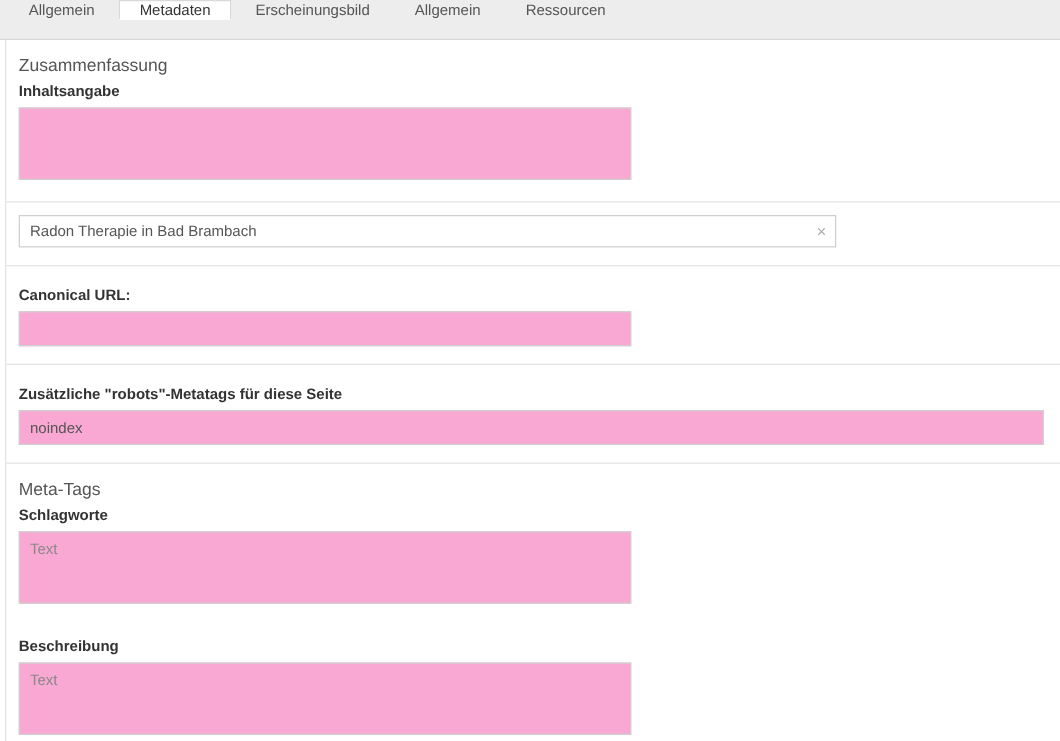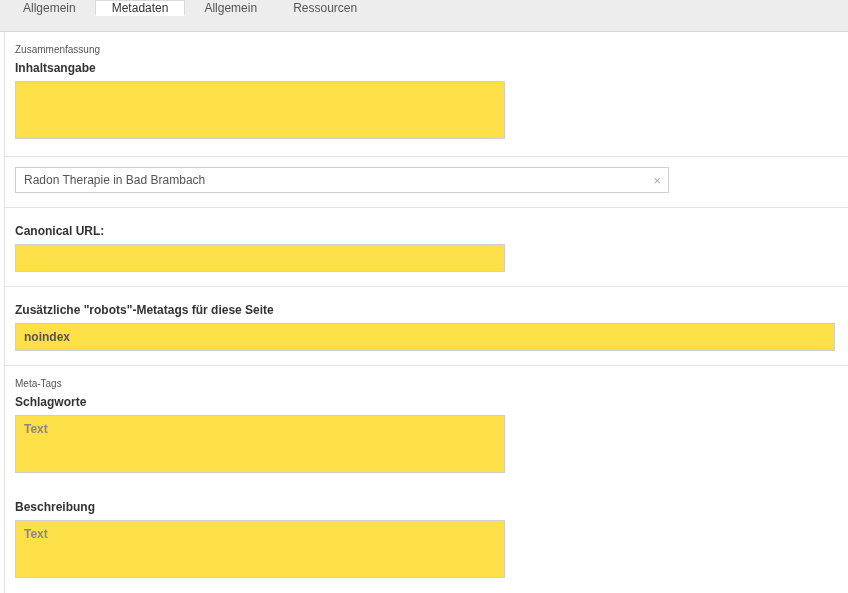--- a/index.html
+++ b/index.html
@@ -44,43 +44,42 @@
     padding: 0 0 20px 0;
     border-left: 1px solid #e3e3e3;
     margin-left: 4px;
   }
   .panel {
     padding: 10px 6px 14px 10px;
     border-bottom: 1px solid #e3e3e3;
   }
   .panel.noborder { border-bottom: none; }
   .section-title {
-    font-size: 10px;
+    font-size: 14px;
     color: #555;
     margin: 2px 0 6px 0;
     font-weight: 400;
   }
   .field-label {
     font-size: 12px;
     font-weight: 700;
     color: #333;
     margin: 6px 0 6px 0;
     display: block;
   }
   textarea.box, input.box, .select-box {
     width: 490px;
     border: 1px solid #cfcfcf;
-    background: #fde047;
+    background: #f9a8d4;
     font-family: inherit;
     font-size: 12px;
     color: #333;
     padding: 6px 8px;
     resize: none;
     outline: none;
-    font-weight: bold;
   }
   textarea.box { height: 58px; }
   textarea.box::placeholder { color: #888; }
   .full { width: 610px; }
   .input-wrap {
     position: relative;
     width: 654px;
   }
   .input-wrap input {
     width: 100%;
@@ -109,20 +108,21 @@
   }
 </style>
 </head>
 <body>
 
 <div class="page">
 
   <div class="tabbar">
     <div class="tab">Allgemein</div>
     <div class="tab active">Metadaten</div>
+    <div class="tab">Erscheinungsbild</div>
     <div class="tab">Allgemein</div>
     <div class="tab">Ressourcen</div>
   </div>
 
   <div class="content">
 
     <div class="panel">
       <div class="section-title">Zusammenfassung</div>
       <span class="field-label">Inhaltsangabe</span>
       <textarea class="box" style=""></textarea>

